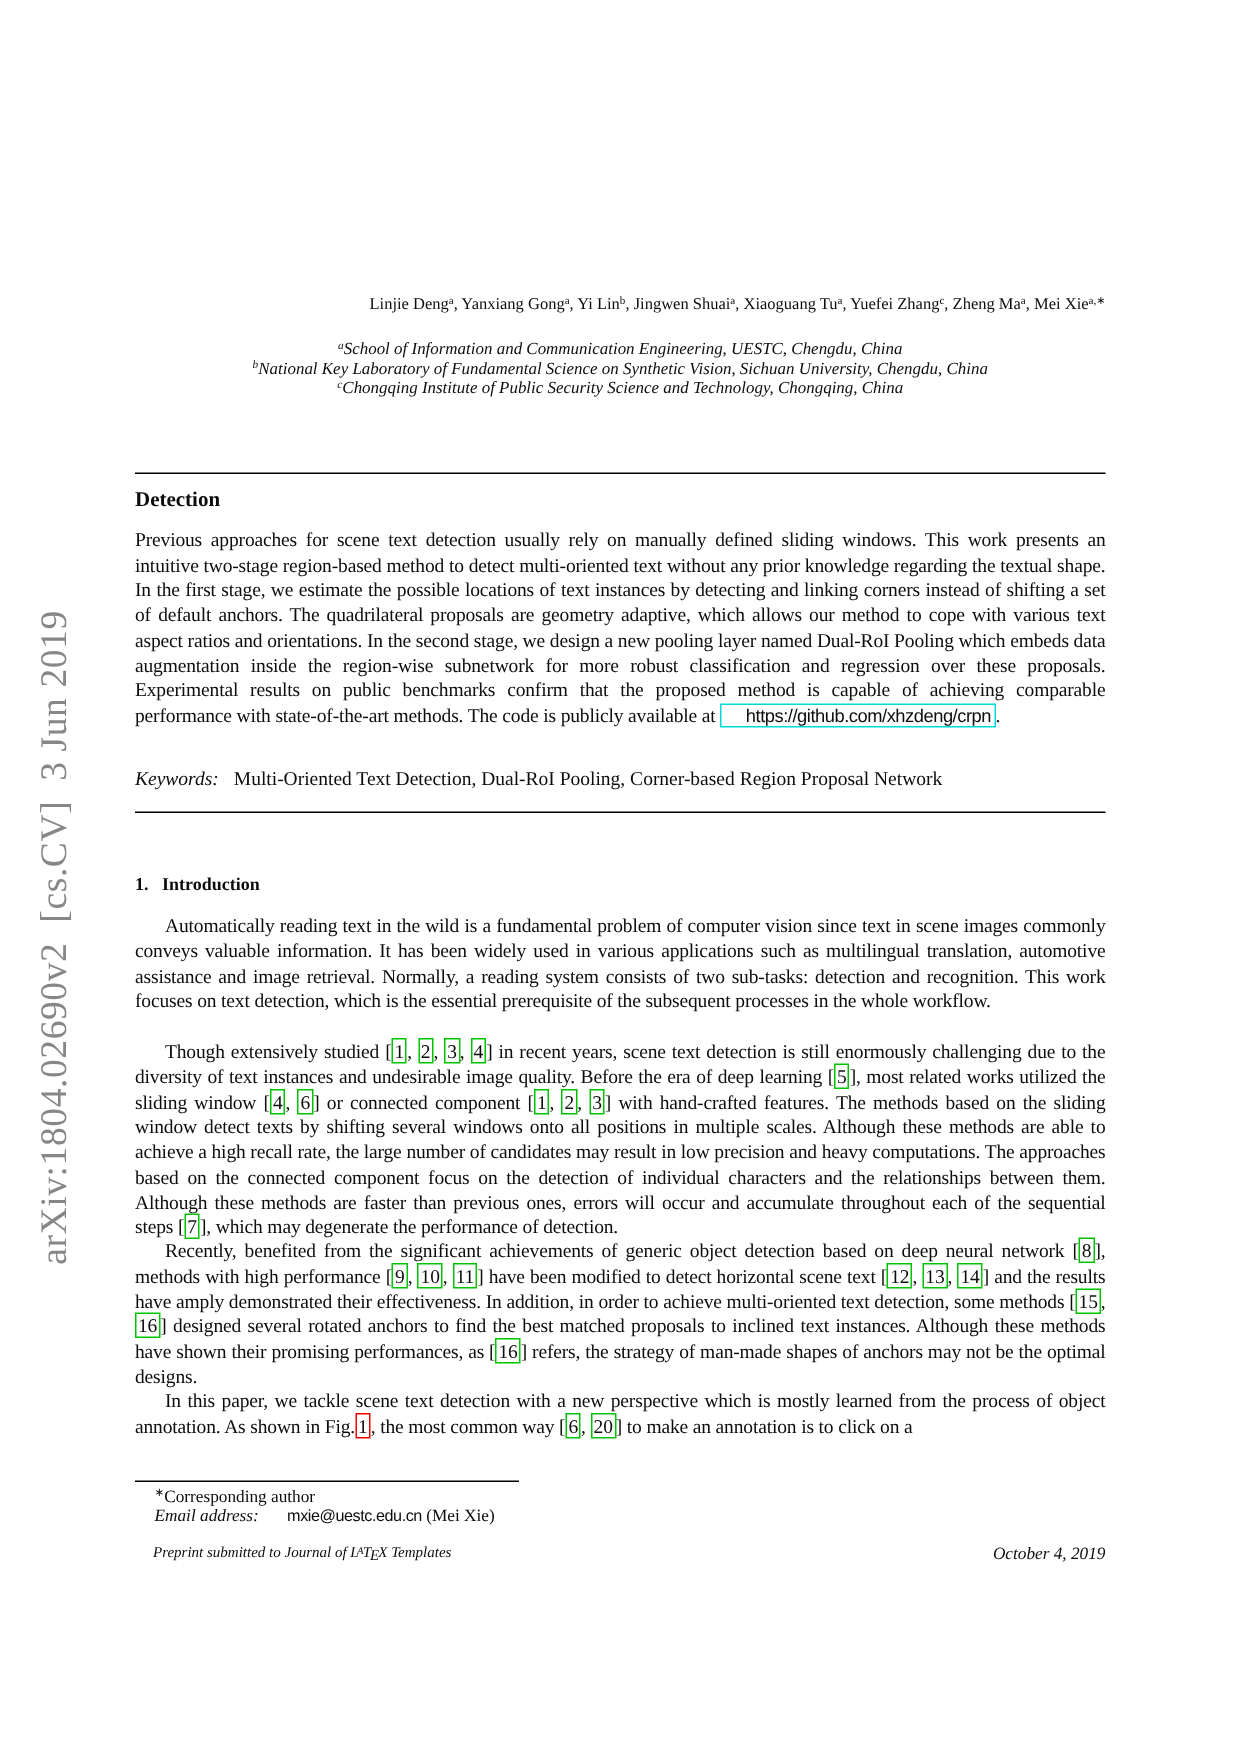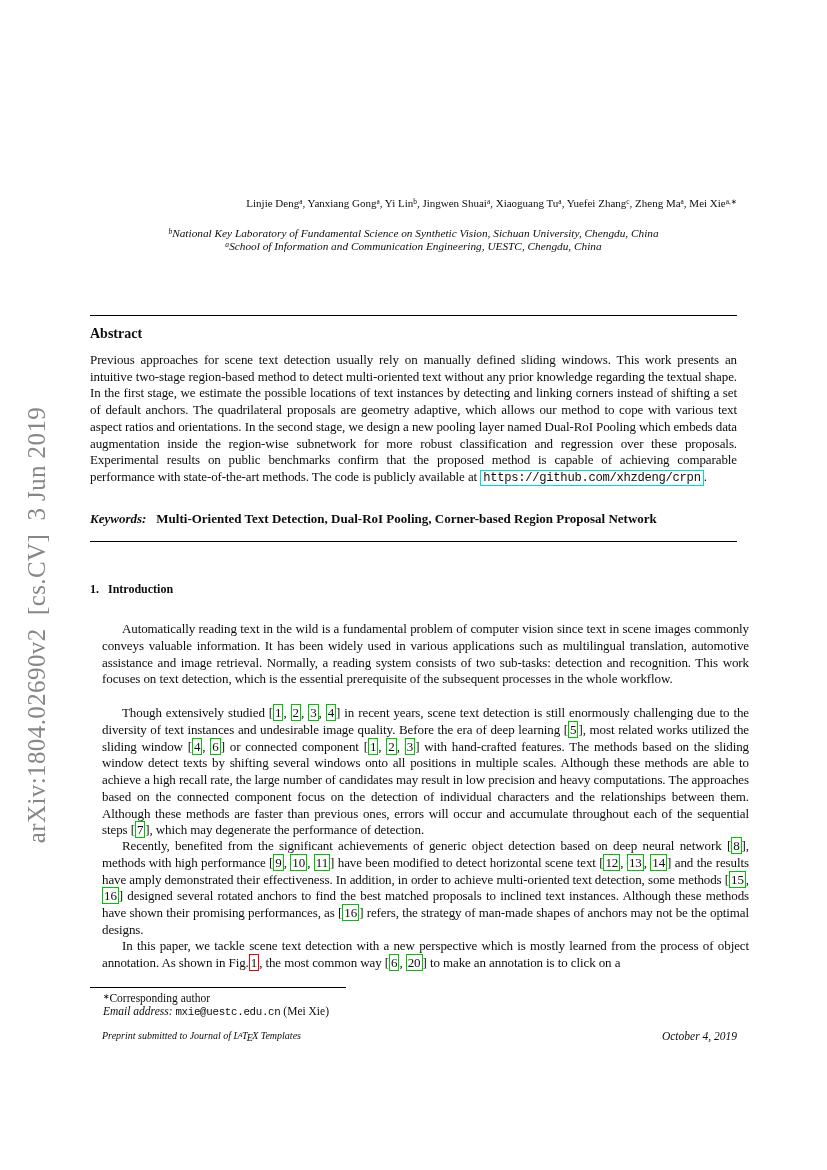--- a/index.html
+++ b/index.html
@@ -28,35 +28,35 @@
   .sup     { font-size: 67%; vertical-align: 0.45em; line-height: 0; }
   .affils  { top: 227px; text-align: center; font-style: italic; font-size: 11.3px; line-height: 13.2px; }
   .affils .sup { font-style: italic; }
 
   .rule { position: absolute; left: 90px; width: 647px; height: 1px; background: #000; border: 0; margin: 0; }
   .rule-abs-top    { top: 315px; }
   .rule-abs-bottom { top: 541px; }
 
   .abs-head  { top: 326px; font-size: 14px; font-weight: bold; }
   .abs-text  { top: 352px; font-size: 13px; line-height: 16.7px; text-align: justify; letter-spacing: -0.1px; margin: 0; }
-  .keywords  { top: 511px; font-size: 13px; margin: 0; font-weight: bold; }
+  .keywords  { top: 511px; font-size: 13px; margin: 0; }
   .kw-label  { font-style: italic; }
   .kw-text   { padding-left: 10px; }
 
   .sec-head  { top: 582px; font-size: 12px; font-weight: bold; }
   .sec-num   { margin-right: 9px; }
 
-  .par { font-size: 13px; line-height: 16.75px; text-align: justify; text-indent: 20px; letter-spacing: -0.1px; margin: 12px; }
+  .par { font-size: 13px; line-height: 16.75px; text-align: justify; text-indent: 20px; letter-spacing: -0.1px; margin: 0; }
   .p1 { top: 609px; } .p2 { top: 693px; } .p3 { top: 826px; } .p4 { top: 926px; }
 
   .ref-box { border: 1px solid; padding: 0 1px; }
   .cite    { border-color: var(--citation_border, #00c400); }
   .figref  { border-color: var(--figure_ref_border, #ee0000); }
   .urlbox  { border-color: var(--url_border, #00d9d9); padding: 0 2px; }
-  .mono    { font-family: Liberation Mono, monospace; font-size: 12.2px; letter-spacing: -0.3px; }
+  .mono    { font-family: Liberation Sans, sans-serif; font-size: 12.2px; letter-spacing: -0.3px; padding-left: 16px; }
 
   .footnote-rule { top: 987px; width: 256px; }
   .fn-line { position: absolute; left: 90px; width: 647px; font-size: 11.5px; }
   .fn1 { top: 992px;  padding-left: 13px; }
   .fn2 { top: 1005px; padding-left: 13px; }
   .fn-line .mono { font-size: 10.8px; }
   .it { font-style: italic; }
 
   .footer-left  { position: absolute; left: 102px;  top: 1030px; font-style: italic; font-size: 10px; }
   .footer-right { position: absolute; right: 90px; top: 1030px; font-style: italic; font-size: 11.5px; }
@@ -68,27 +68,28 @@
 <body>
 
 <div class="page">
 
   <div class="arxiv-stamp">arXiv:1804.02690v2  [cs.CV]  3 Jun 2019</div>
 
 
   <div class="block authors"><span>Linjie Deng</span><span class="sup">a</span>, <span>Yanxiang Gong</span><span class="sup">a</span>, <span>Yi Lin</span><span class="sup">b</span>, <span>Jingwen Shuai</span><span class="sup">a</span>, <span>Xiaoguang Tu</span><span class="sup">a</span>, <span>Yuefei Zhang</span><span class="sup">c</span>, <span>Zheng Ma</span><span class="sup">a</span>, <span>Mei Xie</span><span class="sup">a,∗</span></div>
 
   <div class="block affils">
+      <div><span class="sup">a</span>School of Information and Communication Engineering, UESTC, Chengdu, China</div>
       <div><span class="sup">b</span>National Key Laboratory of Fundamental Science on Synthetic Vision, Sichuan University, Chengdu, China</div>
-      <div><span class="sup">a</span>School of Information and Communication Engineering, UESTC, Chengdu, China</div>
+      <div><span class="sup">c</span>Chongqing Institute of Public Security Science and Technology, Chongqing, China</div>
     </div>
 
   <div class="rule rule-abs-top"></div>
 
-  <div class="block abs-head">Abstract</div>
+  <div class="block abs-head">Detection</div>
 
   <p class="block abs-text">Previous approaches for scene text detection usually rely on manually defined sliding windows. This work presents an intuitive two-stage region-based method to detect multi-oriented text without any prior knowledge regarding the textual shape. In the first stage, we estimate the possible locations of text instances by detecting and linking corners instead of shifting a set of default anchors. The quadrilateral proposals are geometry adaptive, which allows our method to cope with various text aspect ratios and orientations. In the second stage, we design a new pooling layer named Dual-RoI Pooling which embeds data augmentation inside the region-wise subnetwork for more robust classification and regression over these proposals. Experimental results on public benchmarks confirm that the proposed method is capable of achieving comparable performance with state-of-the-art methods. The code is publicly available at <span class="ref-box urlbox mono">https://github.com/xhzdeng/crpn</span>.</p>
 
   <p class="block keywords">
     <span class="kw-label">Keywords:</span><span class="kw-text">Multi-Oriented Text Detection, Dual-RoI Pooling, Corner-based Region Proposal Network</span>
   </p>
 
   <div class="rule rule-abs-bottom"></div>
 
   <div class="block sec-head">

